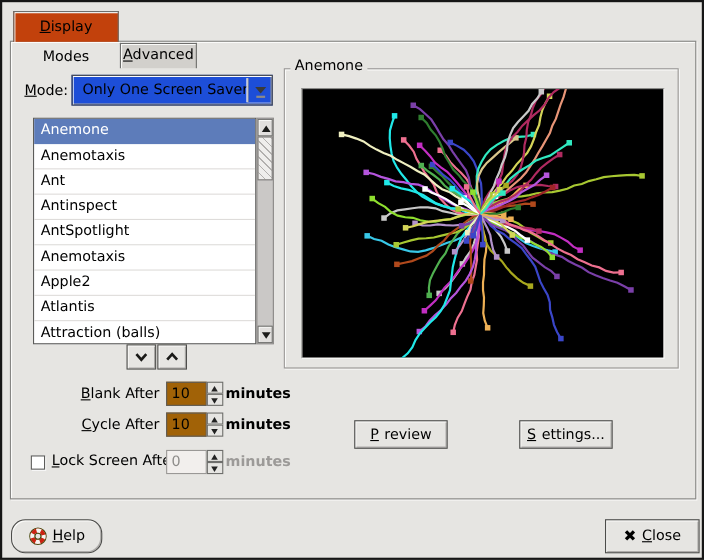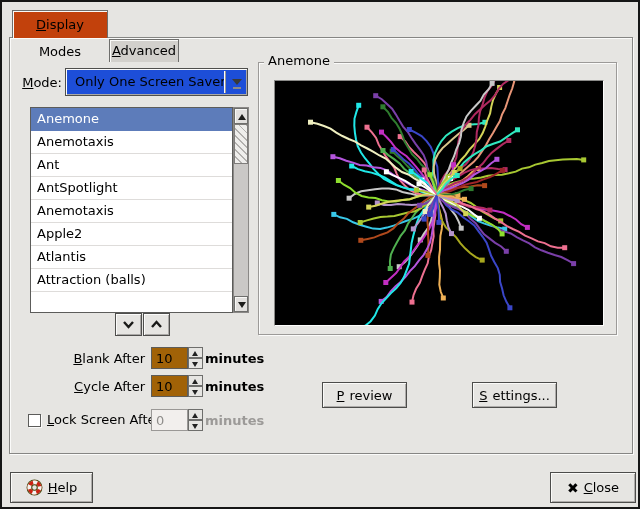--- a/index.html
+++ b/index.html
@@ -104,21 +104,21 @@
   #preview-box svg { display:block; }
   
   .btn {
     position:absolute; background:#e6e5e2; border:1px solid #4c4c4a;
     box-shadow:inset 1px 1px 0 #fafaf8, inset -1px -1px 0 #aeacaa;
     text-align:center; cursor:default; font-size:13px;
     display:flex; align-items:center; justify-content:center; gap:5px;
   }
   #btn-preview { left:320px; top:380px; width:85px; height:26px; }
   #btn-settings { left:470px; top:380px; width:85px; height:26px; }
-  #btn-help { left:8px; top:470px; width:83px; height:31px; }
+  #btn-help { left:8px; top:470px; width:83px; height:31px;border-radius:13px; }
   #btn-close { left:548px; top:470px; width:86px; height:31px; }
   .xglyph { font-weight:bold; font-size:14px; }
 </style>
 </head>
 <body>
 
 <div id="window">
 
   <div class="tab" id="tab-display"><u>D</u>isplay Modes</div>
   <div class="tab" id="tab-advanced"><u>A</u>dvanced</div>
@@ -131,20 +131,21 @@
     <span class="arrowbox">
       <span class="optarrow"></span>
         <span class="optdash"></span>
     </span>
   </div>
 
   <div id="list-viewport">
       <div class="list-row selected" style="background: rgb(93, 124, 186);">Anemone</div>
       <div class="list-row">Anemotaxis</div>
       <div class="list-row">Ant</div>
+      <div class="list-row">Antinspect</div>
       <div class="list-row">AntSpotlight</div>
       <div class="list-row">Anemotaxis</div>
       <div class="list-row">Apple2</div>
       <div class="list-row">Atlantis</div>
       <div class="list-row">Attraction (balls)</div>
     </div>
   <div id="scrollbar">
     <span class="sb-btn" id="sb-up">
         <span class="tri-up-s"></span>
       </span>

